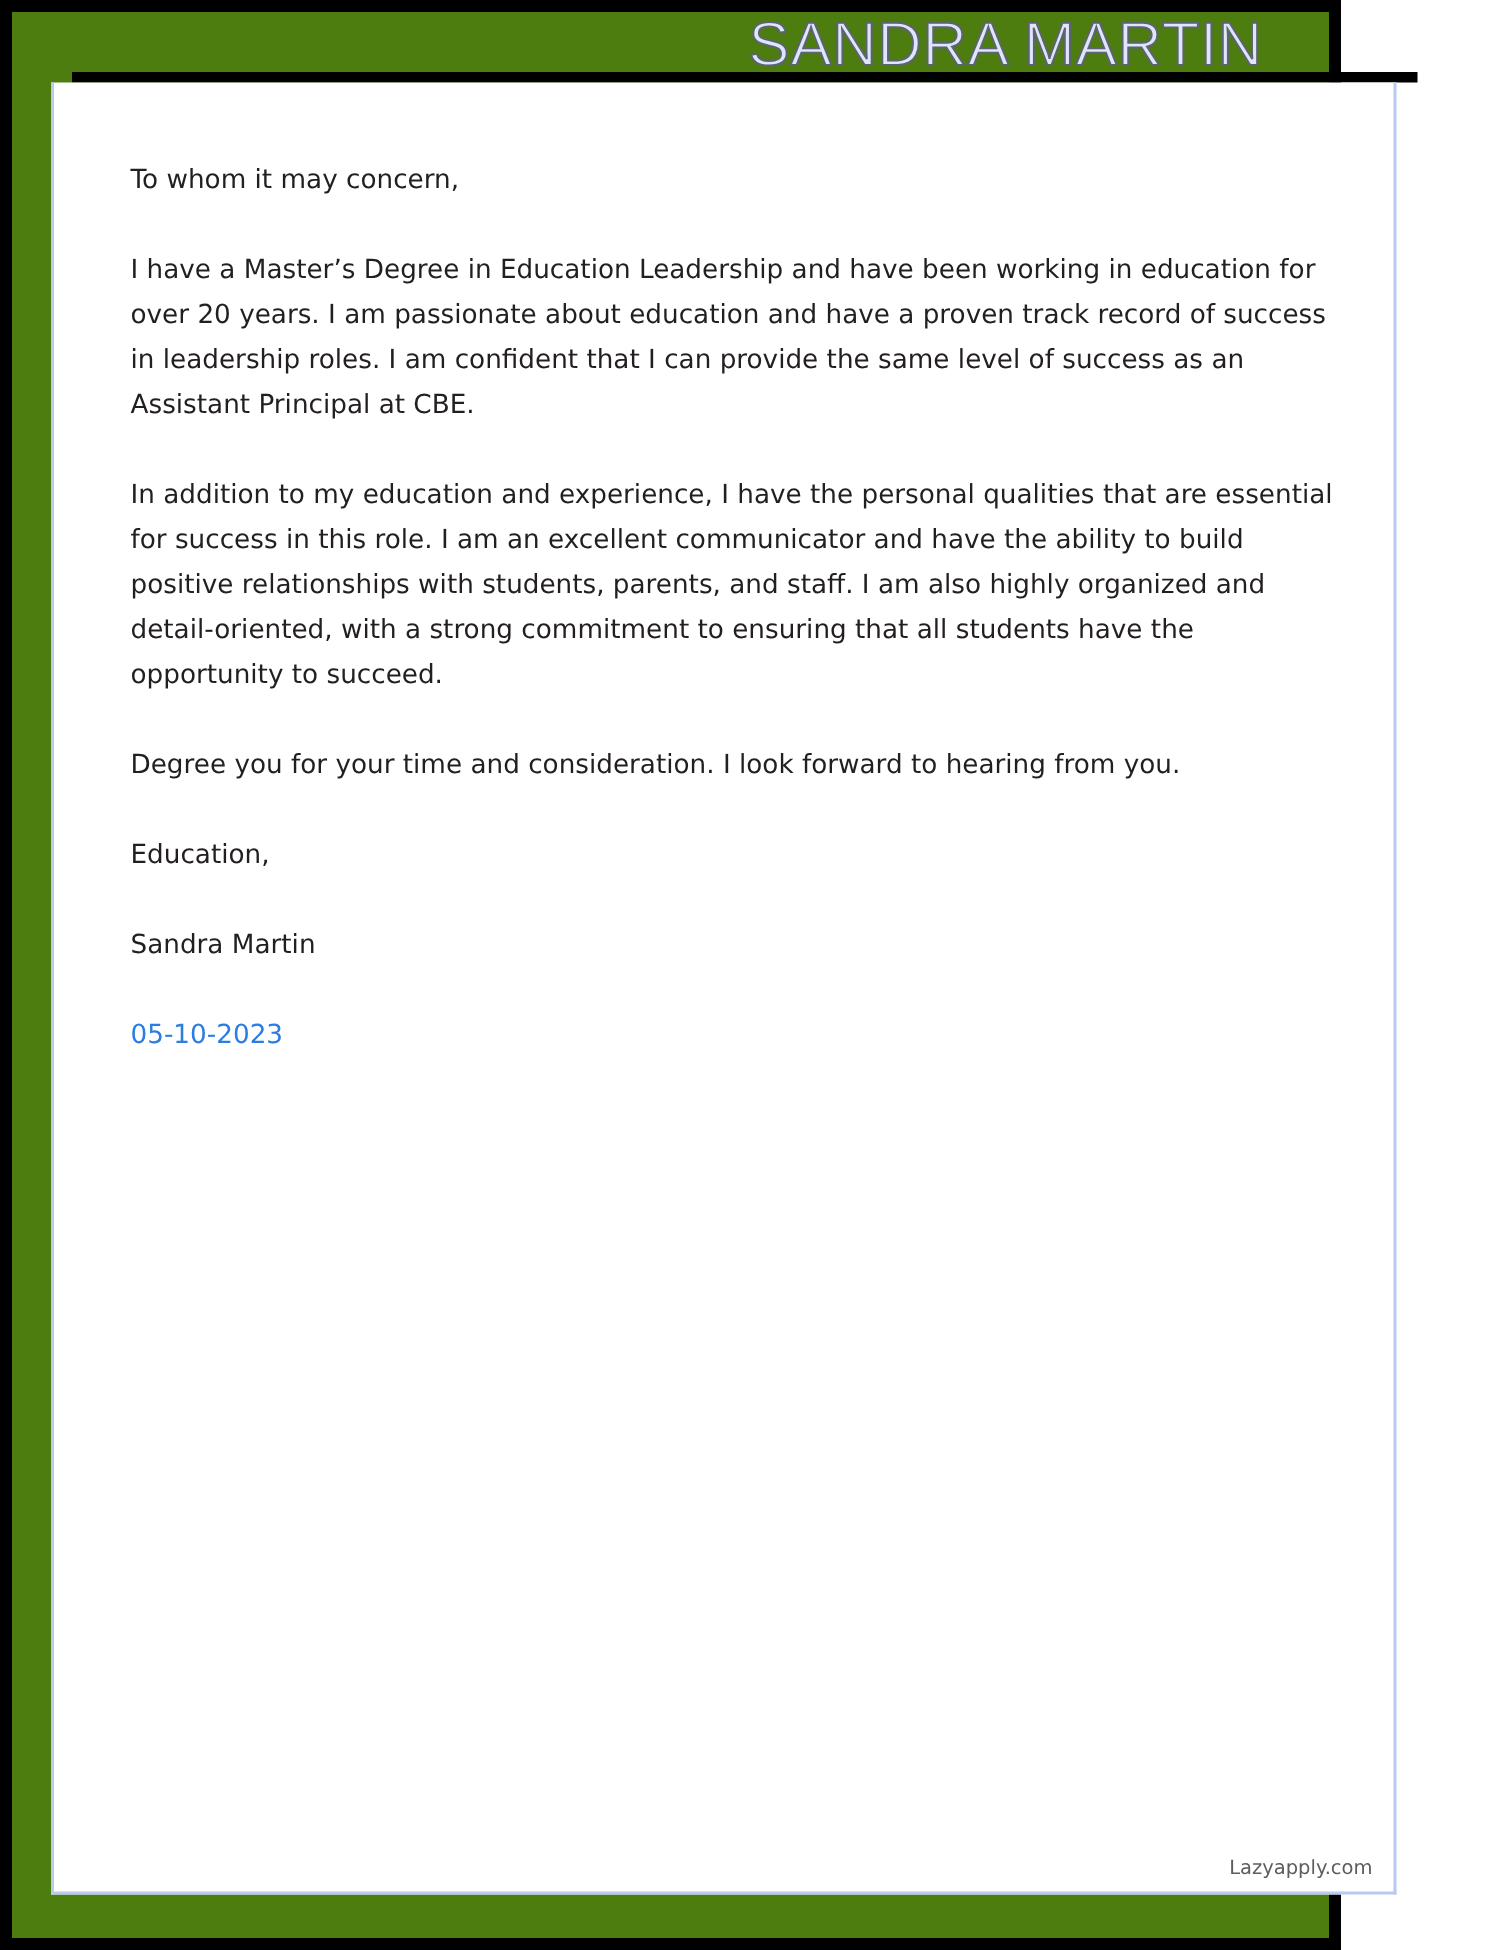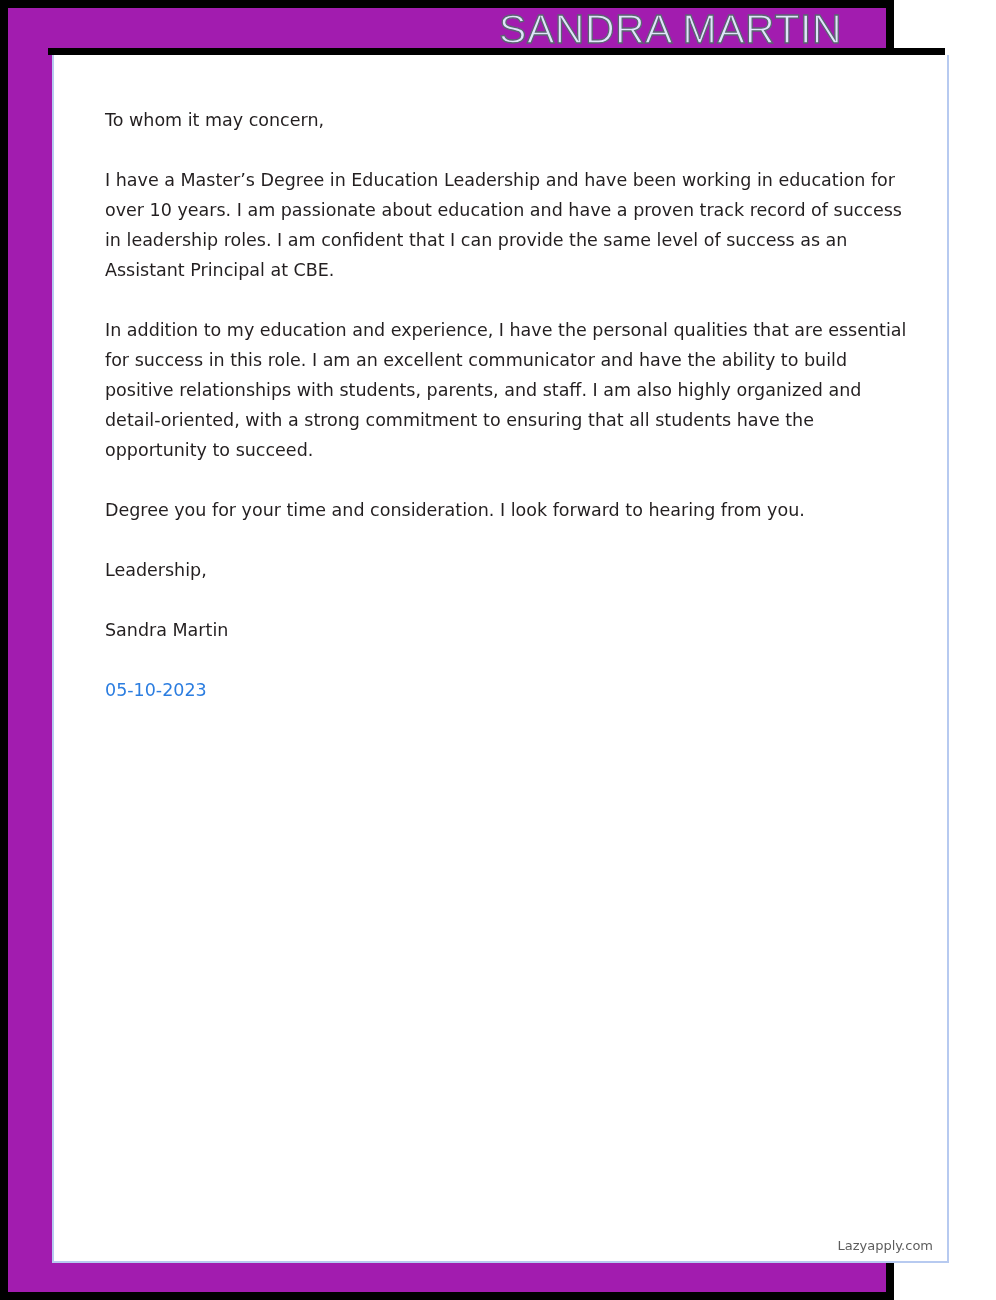--- a/index.html
+++ b/index.html
@@ -13,21 +13,21 @@
     background: #ffffff;
     font-family: "DejaVu Sans", sans-serif;
   }
 
   
   .page {
     position: relative;
     box-sizing: border-box;
     width: 894px;
     height: 1300px;
-    background: #a21caf;          
+    background: #4d7c0f;          
     border: 8px solid #000000;    
   }
 
   
   .header {
     position: absolute;
     left: 0;
     right: 0;
     top: 0;
     height: 40px;
@@ -56,21 +56,21 @@
     left: 40px;
     top: 40px;
     width: 897px;
     height: 7px;
     background: #000000;
   }
 
   
   .sheet {
     position: absolute;
-    left: 44px;
+    left: 26px;
     top: 47px;
     width: 897px;
     height: 1208px;
     box-sizing: border-box;
     background: #ffffff;
     border-left: 2px solid #b7caf0;
     border-right: 2px solid #b7caf0;
     border-bottom: 2px solid #b7caf0;
     overflow: hidden;
   }
@@ -124,28 +124,28 @@
 
   <div class="header-rule"></div>
 
   <div class="sheet">
 
     <div class="letter-body">
 
       <p>To whom it may concern,</p>
 
 
-      <p>I have a Master’s Degree in Education Leadership and have been working in education for over 10 years. I am passionate about education and have a proven track record of success in leadership roles. I am confident that I can provide the same level of success as an Assistant Principal at CBE.</p>
+      <p>I have a Master’s Degree in Education Leadership and have been working in education for over 20 years. I am passionate about education and have a proven track record of success in leadership roles. I am confident that I can provide the same level of success as an Assistant Principal at CBE.</p>
 
       <p>In addition to my education and experience, I have the personal qualities that are essential for success in this role. I am an excellent communicator and have the ability to build positive relationships with students, parents, and staff. I am also highly organized and detail-oriented, with a strong commitment to ensuring that all students have the opportunity to succeed.</p>
 
 
       <p>Degree you for your time and consideration. I look forward to hearing from you.</p>
 
-      <p>Leadership,</p>
+      <p>Education,</p>
 
       <p class="tight">Sandra Martin</p>
 
       <p class="date-line">05-10-2023</p>
 
     </div>
 
     <div class="footer-mark">Lazyapply.com</div>
 
   </div>

